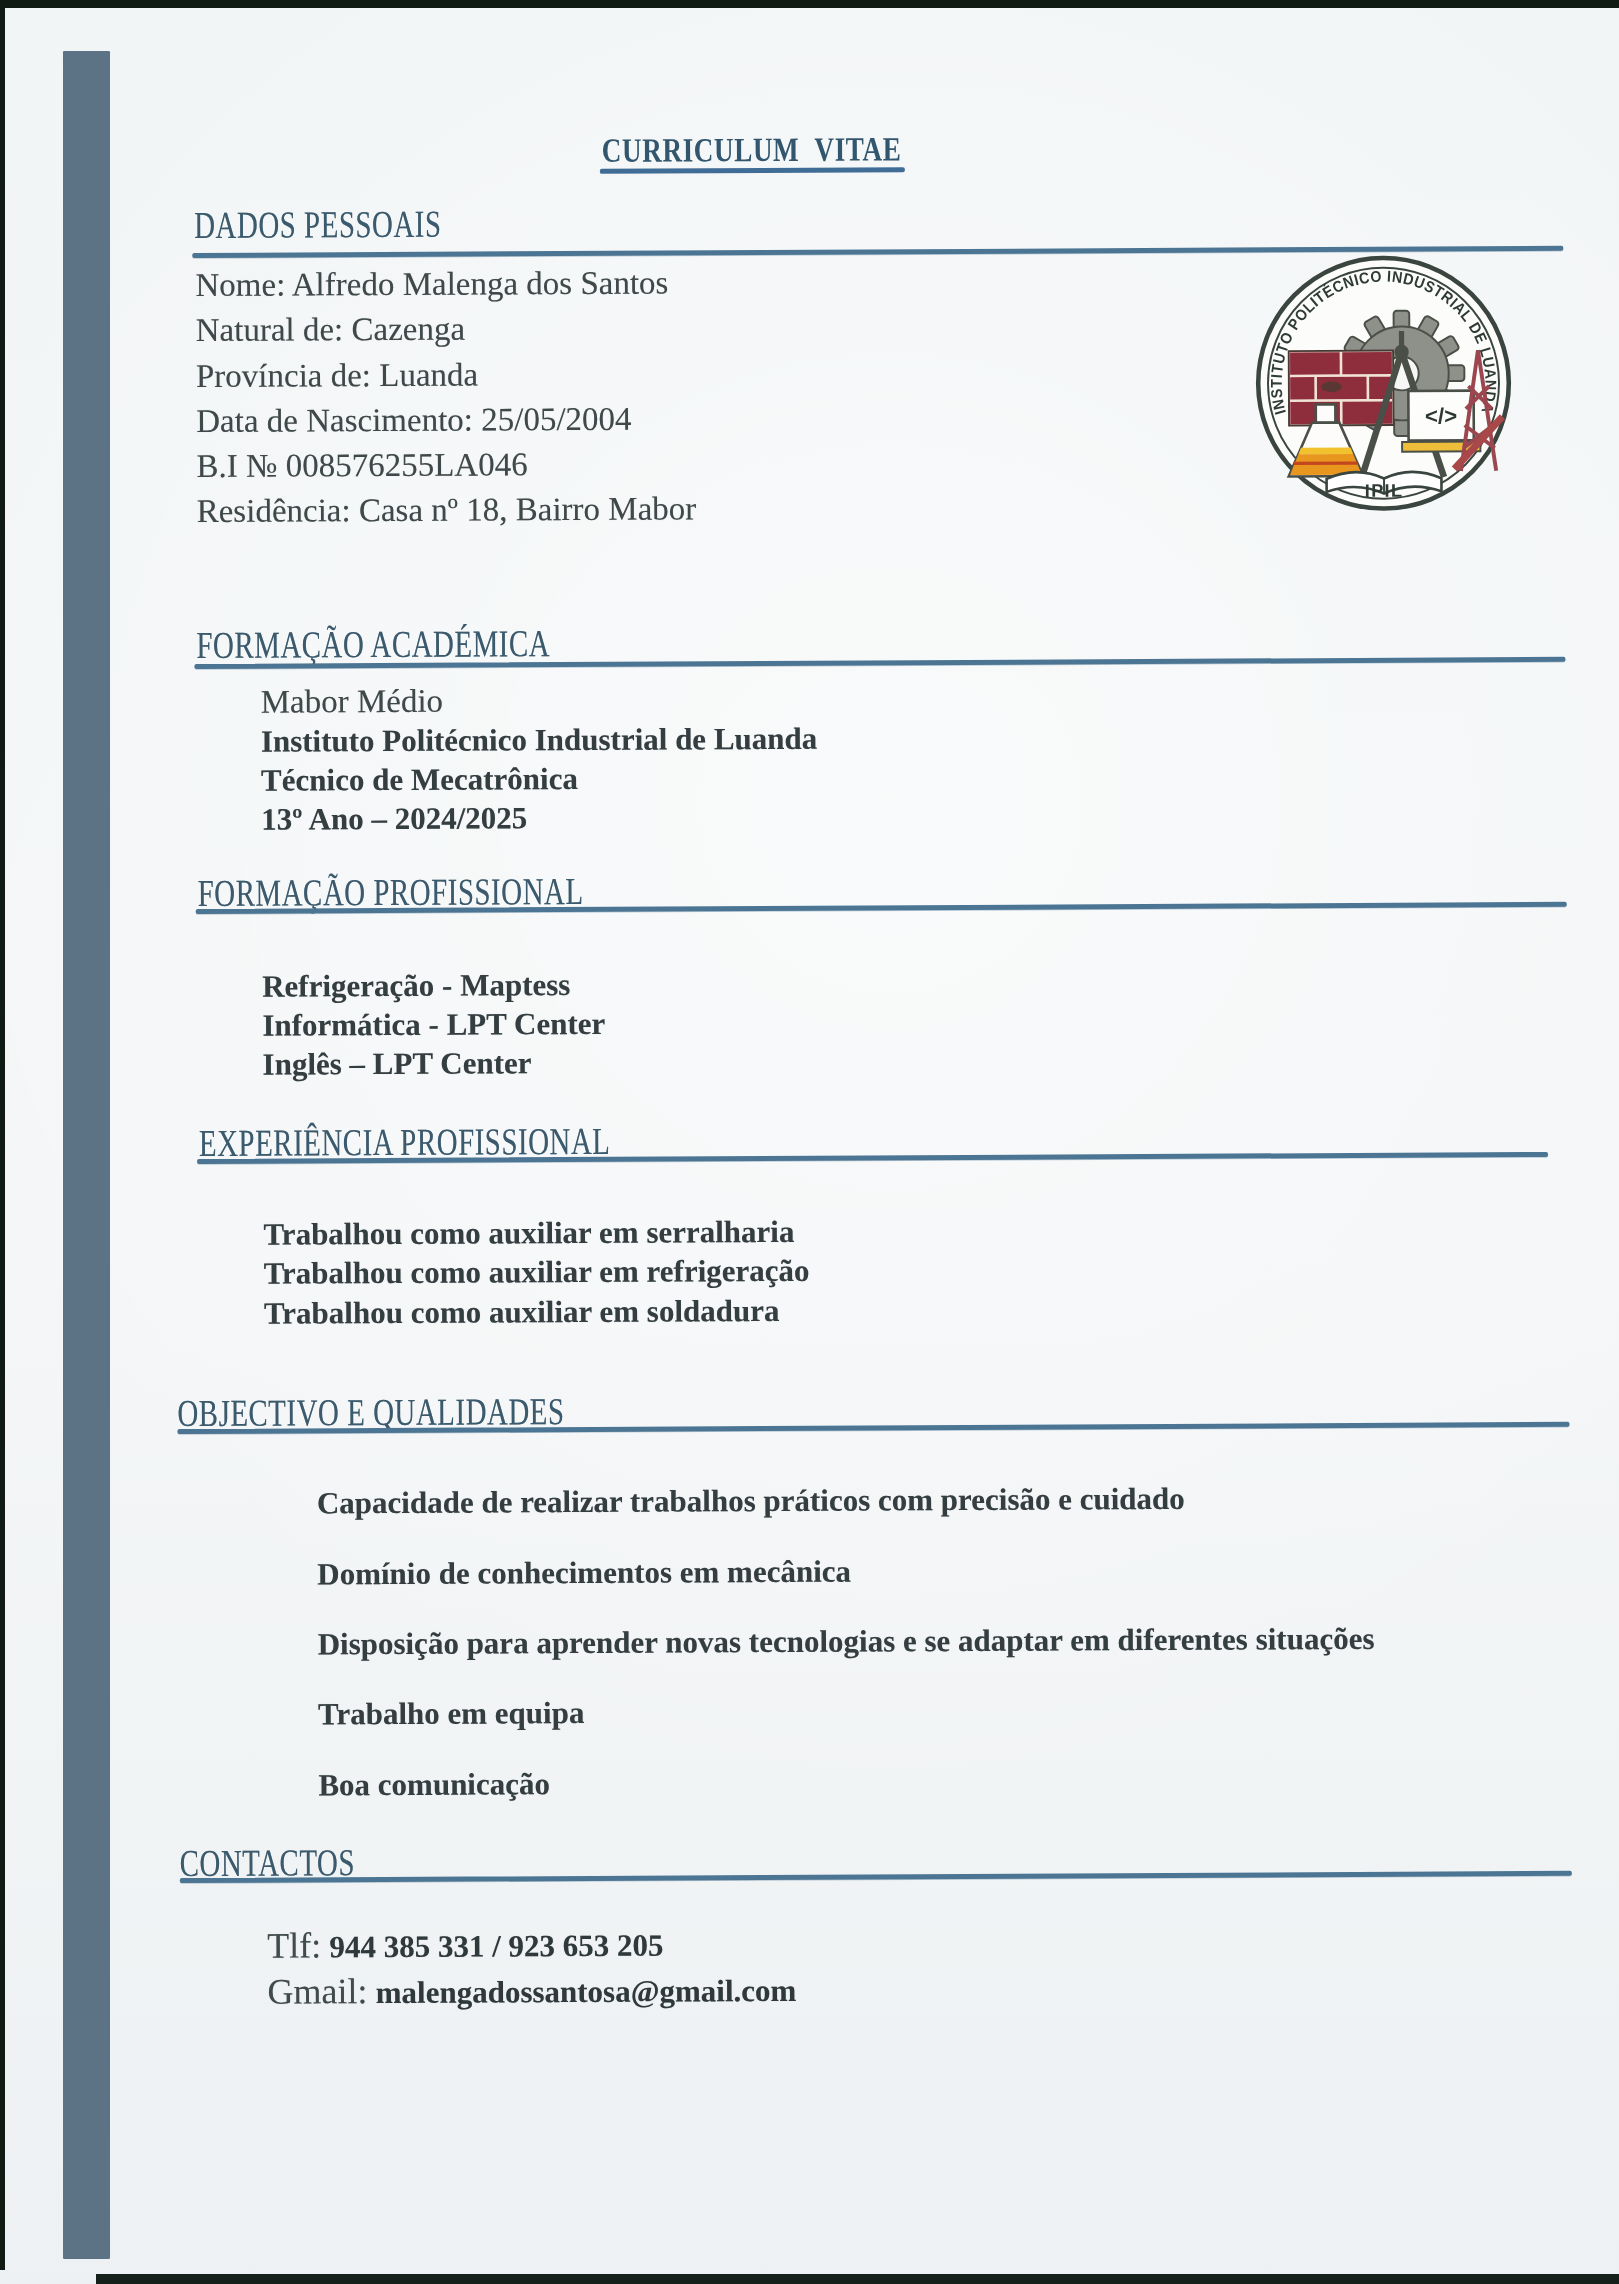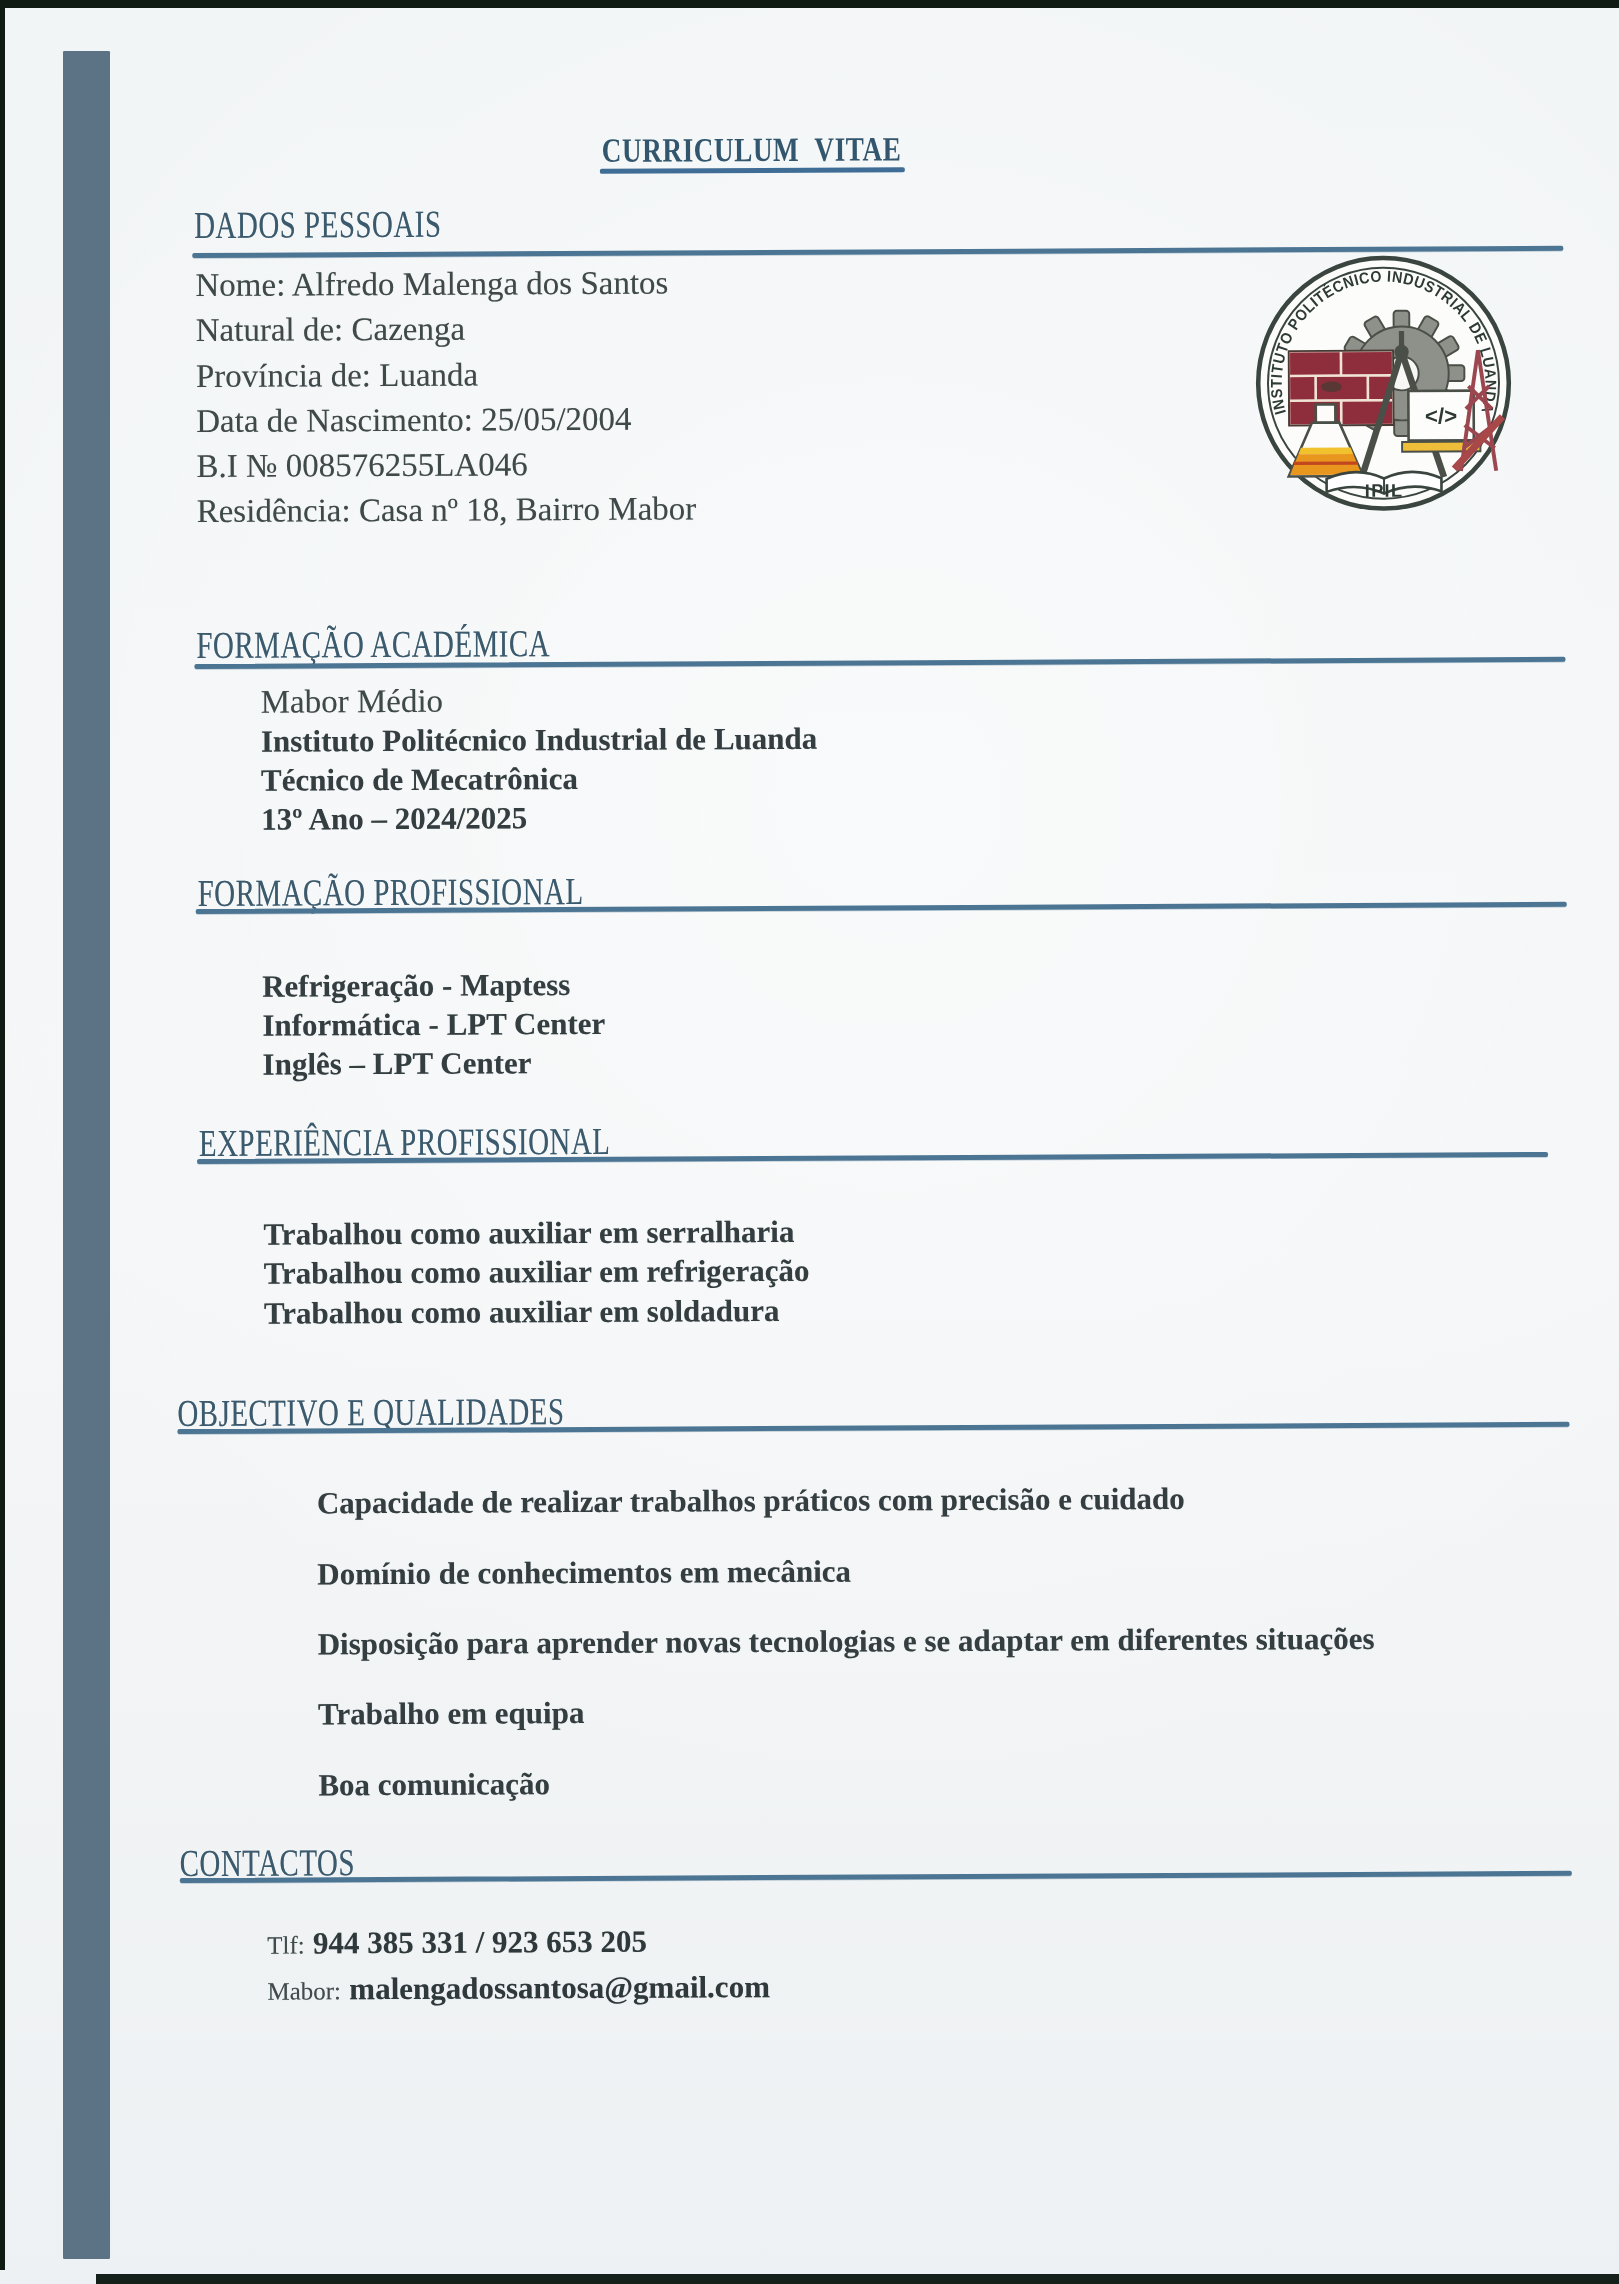--- a/index.html
+++ b/index.html
@@ -28,21 +28,21 @@
 
   .h-section{position:absolute;white-space:nowrap;font-size:38px;font-weight:400;
     color:#3b5a6d;letter-spacing:0.7px;text-shadow:0 0 0.7px rgba(59,90,109,.45);}
   .h-section>span{display:inline-block;transform:scaleX(.76);transform-origin:0 100%;}
   .rule{position:absolute;height:4.6px;background:#4c7593;border-radius:2px;
     box-shadow:0 0.7px 0 rgba(76,117,147,.35);}
 
   .line{position:absolute;white-space:nowrap;font-size:33px;color:#40494a;
     text-shadow:0 0 0.7px rgba(64,73,74,.35);}
   .line.b{font-size:31px;font-weight:bold;color:#343e40;}
-  .lbl{font-weight:normal;font-size:25px;color:#414b4c;}
+  .lbl{font-weight:normal;font-size:36px;color:#414b4c;}
   .val{font-weight:bold;font-size:31px;color:#2f393b;}
 
   .logo-wrap{position:absolute;left:1252px;top:259px;width:261px;height:261px;}
   svg text{font-family:"Liberation Sans","DejaVu Sans",sans-serif;}
 </style>
 </head>
 <body>
 
 <div class="page">
 
@@ -188,19 +188,19 @@
 
     <div class="h-section" style="left:171px;top:1841px;">
       <span>CONTACTOS</span>
     </div>
     <div class="rule" style="left:171px;top:1878px;width:1392px;"></div>
     <div class="line" style="left:258px;top:1925px;">
       <span class="lbl">Tlf:</span>
       <span class="val">944 385 331 / 923 653 205</span>
     </div>
     <div class="line" style="left:258px;top:1971px;">
-      <span class="lbl">Mabor:</span>
+      <span class="lbl">Gmail:</span>
       <span class="val">malengadossantosa@gmail.com</span>
     </div>
 
   </div>
 </div>
 
 
 </body></html>

